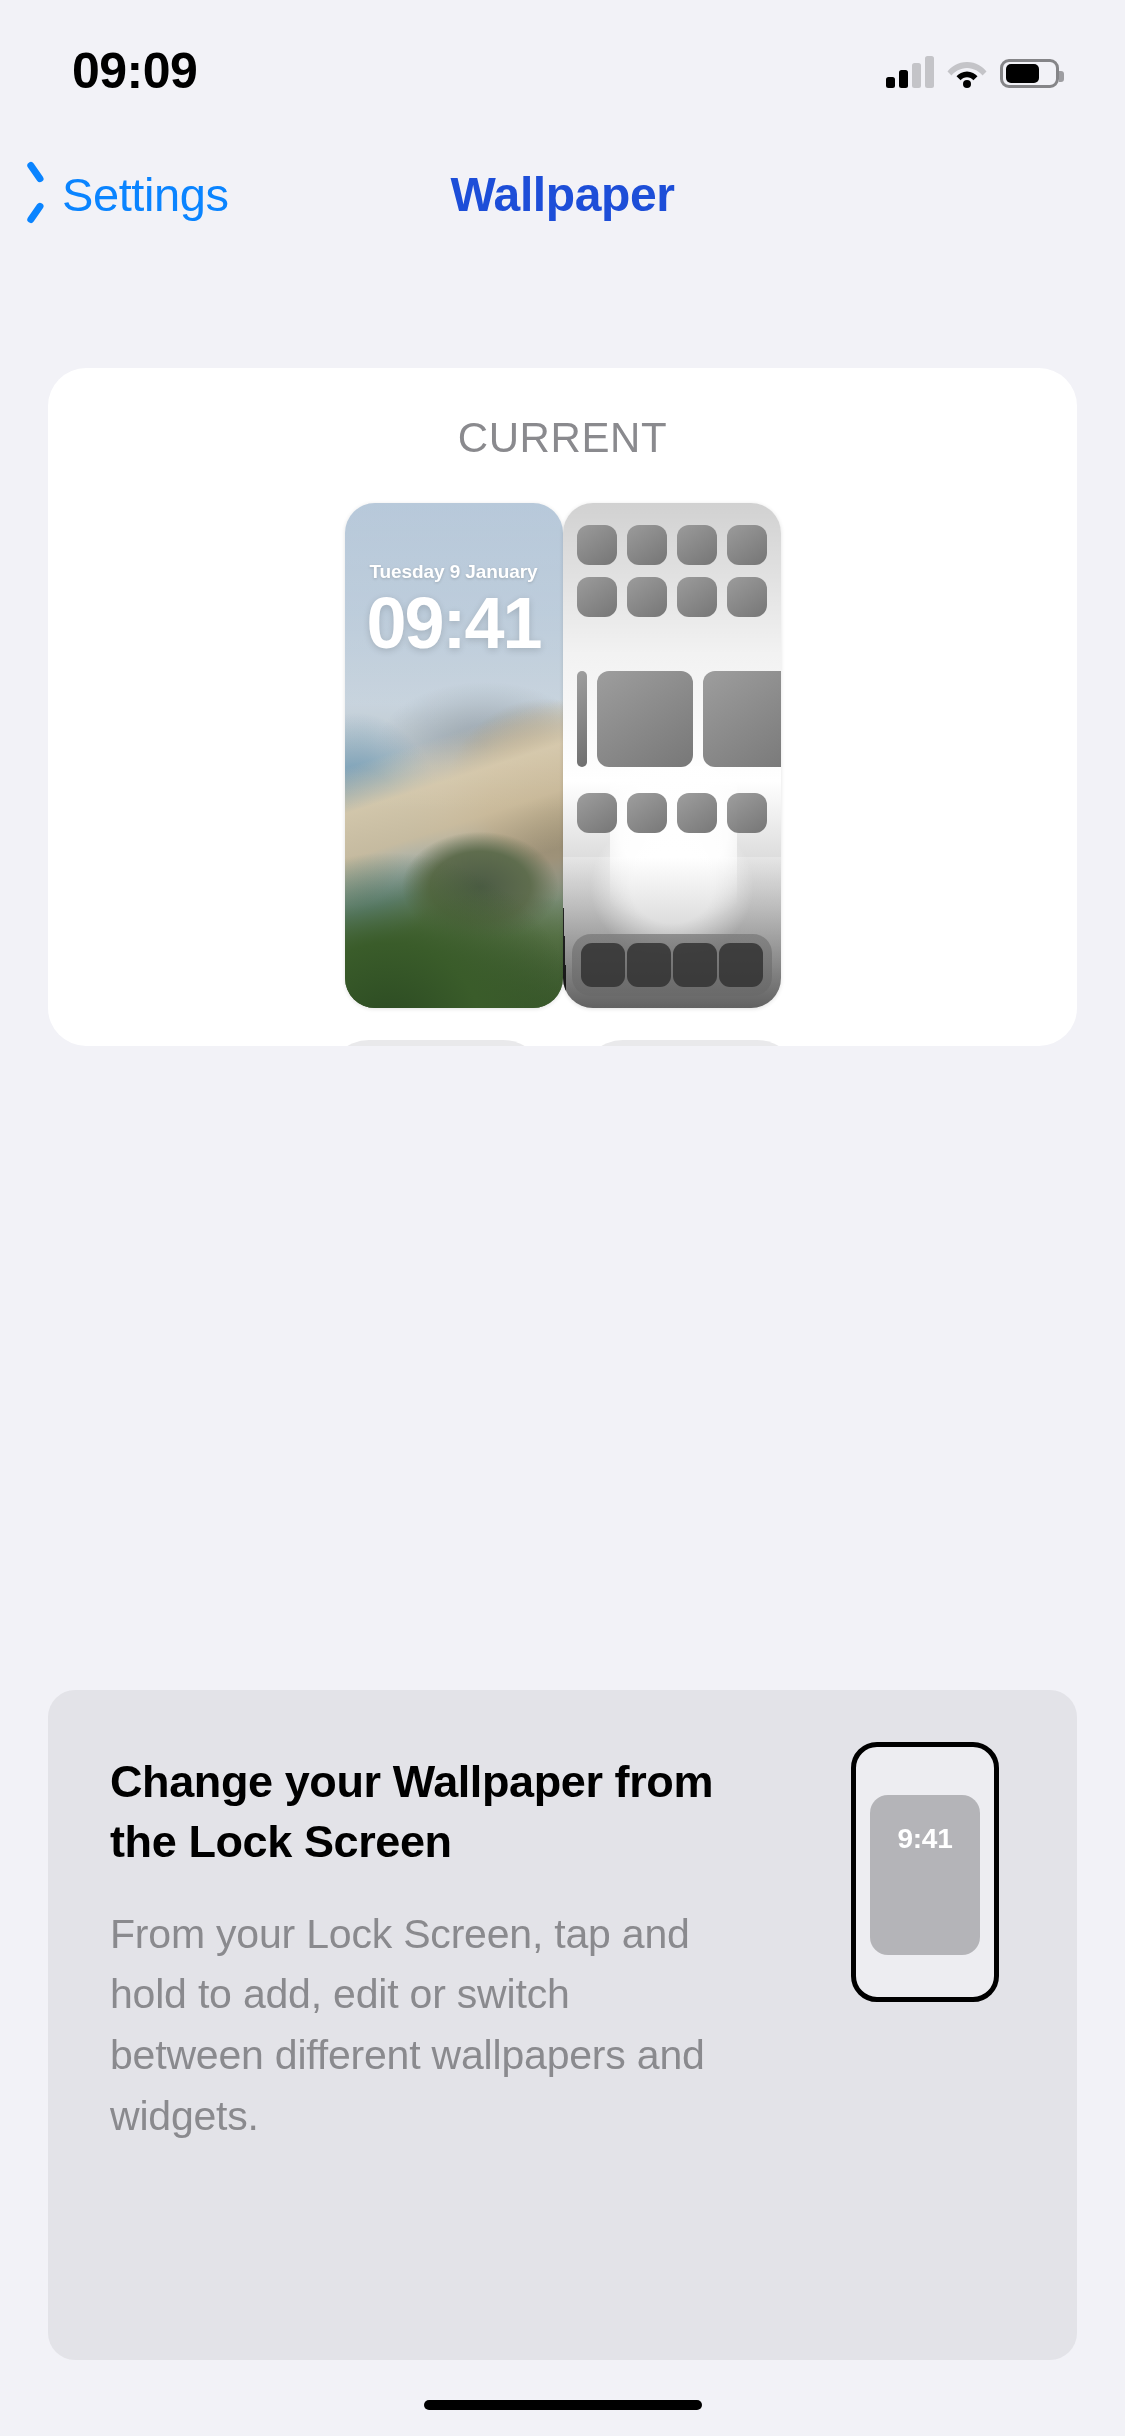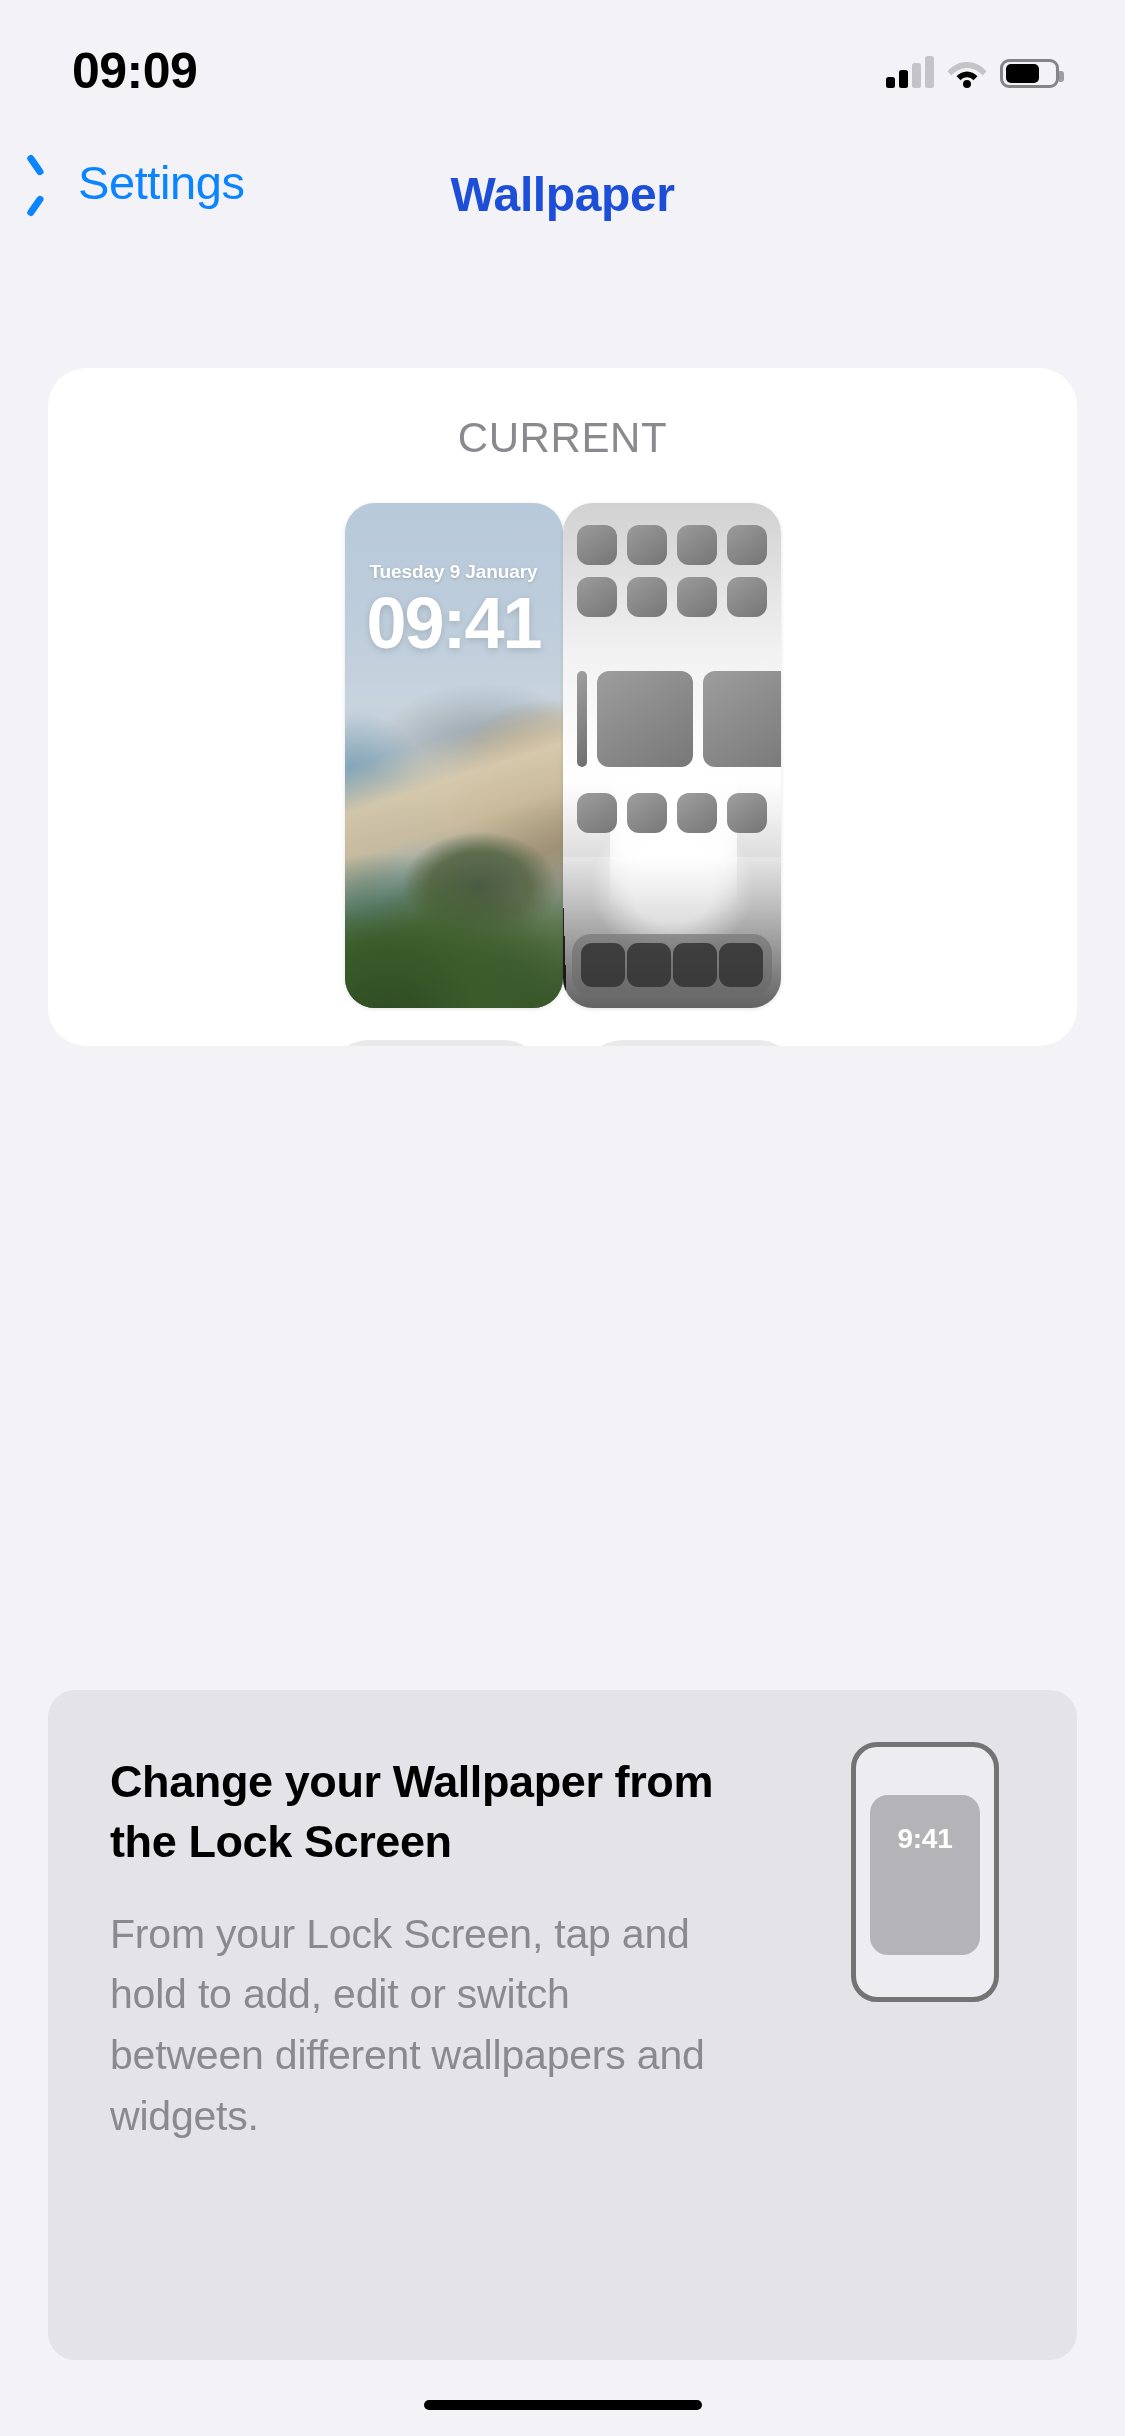--- a/index.html
+++ b/index.html
@@ -80,24 +80,24 @@
   }
 
   
   .nav-bar {
     position: absolute;
     top: 145px; left: 0;
     width: 1125px; height: 110px;
   }
   .nav-back {
     position: absolute;
-    left: 36px; top: 2px;
-    display: flex;
-    align-items: center;
-    gap: 16px;
+    left: 36px; top: 22px;
+    display: flex;
+    align-items: flex-start;
+    gap: 0;
     height: 70px;
     cursor: pointer;
   }
   .chevron-left {
     width: 26px; height: 44px;
     position: relative;
   }
   .chevron-left::before,
   .chevron-left::after {
     content: "";
@@ -347,21 +347,21 @@
     margin-top: 32px;
     font-size: 41px;
     color: #8A8A8E;
     line-height: 1.48;
     letter-spacing: -0.2px;
   }
   .tip-phone {
     position: absolute;
     right: 78px; top: 52px;
     width: 148px; height: 260px;
-    border: 5px solid #737373;
+    border: 5px solid #000000;
     border-radius: 26px;
     background: #EDEDF1;
   }
   .tip-phone-inner {
     position: absolute;
     left: 14px; right: 14px; top: 48px; bottom: 42px;
     border-radius: 18px;
     background: #B4B4B8;
   }
   .tip-phone-time {

